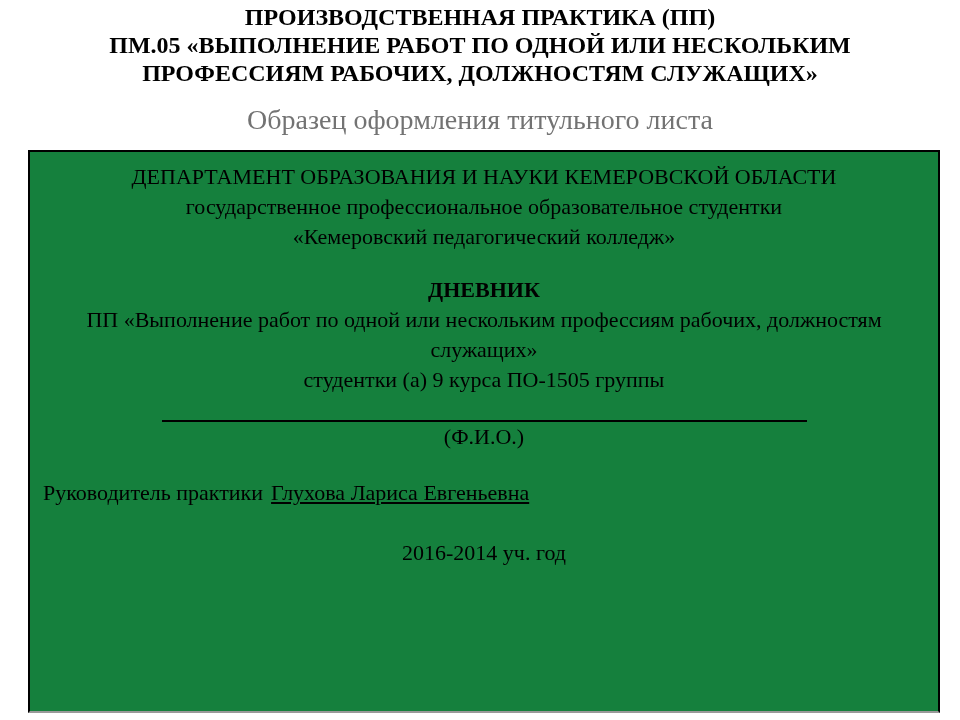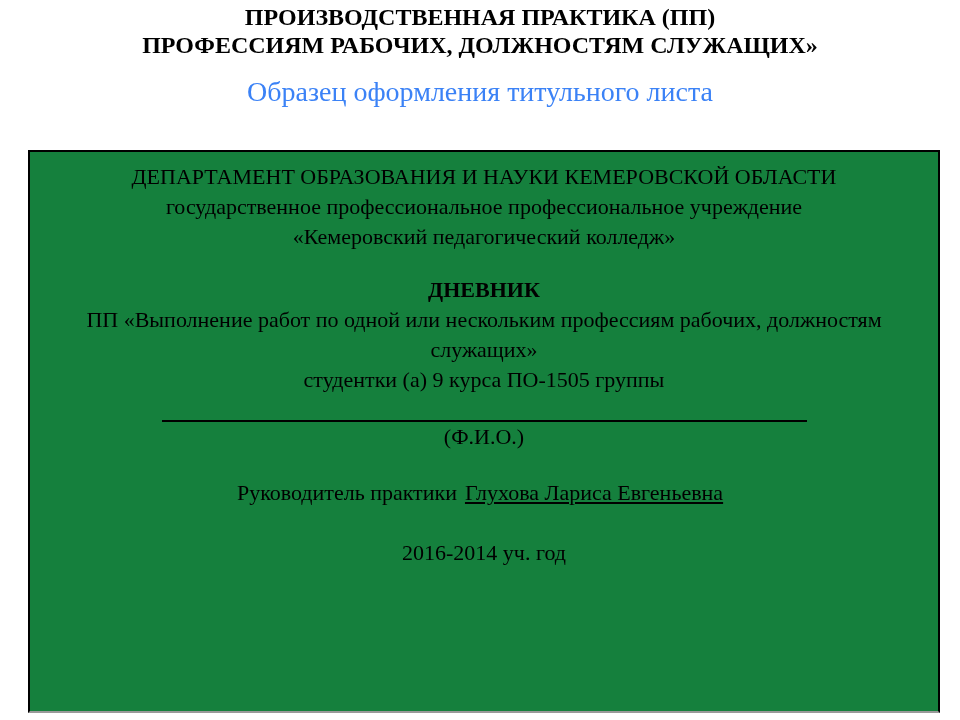--- a/index.html
+++ b/index.html
@@ -55,43 +55,45 @@
   }
   .sig-line {
     width: 645px;
     height: 0;
     margin: 25px auto 0 auto;
     border-bottom: 2px solid #000000;
   }
   .period { margin-top: 4px !important; }
   .supervisor {
     margin-top: 26px !important;
-    text-align: center;
+    text-align: left;
     padding-right: 8px;
+    padding-left: 13px;
   }
   .supervisor-name {
     text-decoration: underline;
     margin-left: 8px;
   }
   .year { margin-top: 30px !important; }
 </style>
 </head>
 <body>
 
 <div class="header">
   <p class="header-line">ПРОИЗВОДСТВЕННАЯ ПРАКТИКА (ПП)</p>
+  <p class="header-line">ПМ.05 «ВЫПОЛНЕНИЕ РАБОТ ПО ОДНОЙ ИЛИ НЕСКОЛЬКИМ</p>
   <p class="header-line">ПРОФЕССИЯМ РАБОЧИХ, ДОЛЖНОСТЯМ СЛУЖАЩИХ»</p>
 </div>
 
-<div class="subtitle" style="color: #3b82f6;">Образец оформления титульного листа</div>
+<div class="subtitle" style="color: #737373;">Образец оформления титульного листа</div>
 
 <div class="frame">
   <div class="frame-inner">
     <p>ДЕПАРТАМЕНТ ОБРАЗОВАНИЯ И НАУКИ КЕМЕРОВСКОЙ ОБЛАСТИ</p>
-    <p>государственное профессиональное профессиональное учреждение</p>
+    <p>государственное профессиональное образовательное студентки</p>
     <p>«Кемеровский педагогический колледж»</p>
     <p class="doc-title">ДНЕВНИК</p>
     <p>ПП «Выполнение работ по одной или нескольким профессиям рабочих, должностям</p>
     <p>служащих»</p>
     <p>студентки (а) 9 курса ПО-1505 группы</p>
     <div class="sig-line"></div>
     <p>(Ф.И.О.)</p>
     <p class="supervisor"><span>Руководитель практики</span><span class="supervisor-name">Глухова Лариса Евгеньевна</span></p>
     <p class="year">2016-2014 уч. год</p>
   </div>

